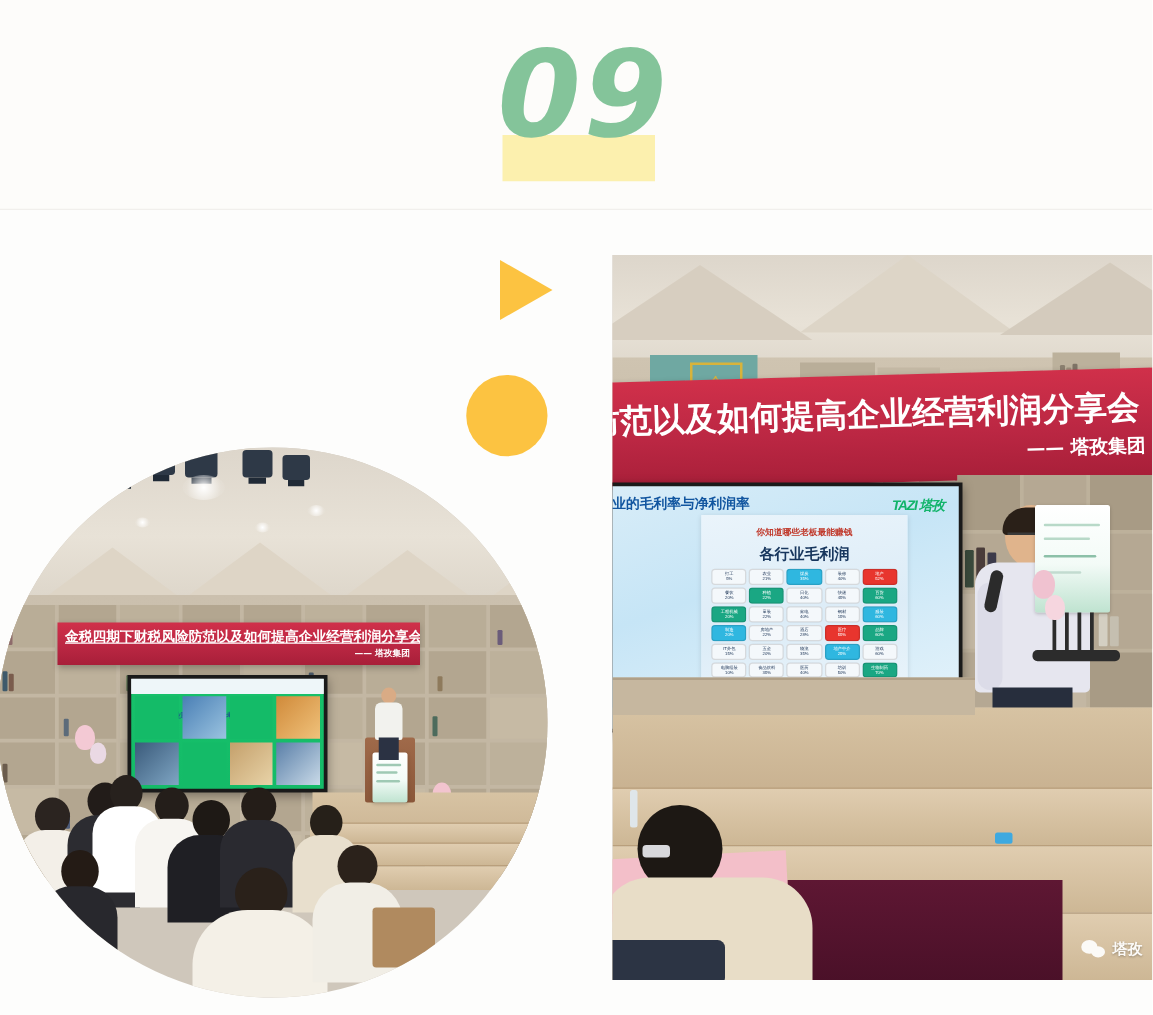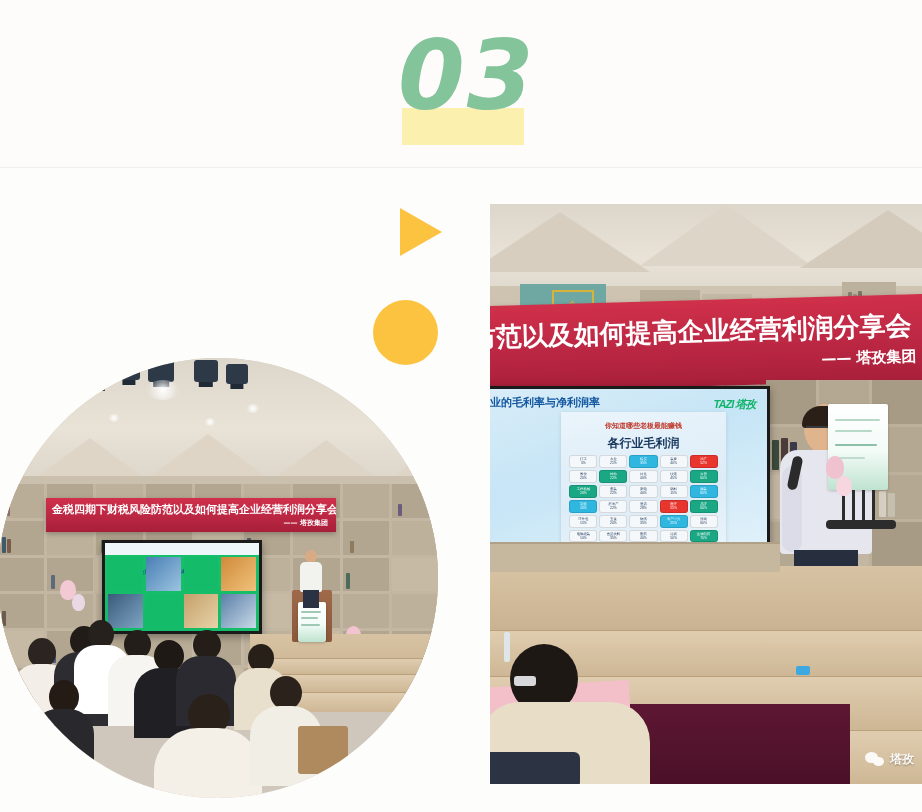--- a/index.html
+++ b/index.html
@@ -321,21 +321,21 @@
 </head>
 <body>
 
 <div id="page">
 
   <div class="top-band"></div>
   <div class="band-rule"></div>
 
   <div class="section-number-wrap">
     <div class="hl-bar"></div>
-    <div class="section-number">03</div>
+    <div class="section-number">09</div>
   </div>
 
   <div class="bubble-tail"></div>
   <div class="accent-dot"></div>
 
   <div class="photo-circle">
     <div class="scene">
 
       <div class="ceiling" style="height:118px;"></div>
       <div class="truss-lamp" style="left:88px;  top:6px;  width:24px; height:22px;"></div>
@@ -460,21 +460,21 @@
           </div>
         <div class="shelf-cell" style="background:#bdb19b"></div>
         <div class="shelf-cell" style="background:#b9ad97"></div>
       </div>
 
       <div class="balloon" style="left:62px; top:222px; width:16px; height:20px; background:#f3c9d4;"></div>
       <div class="balloon" style="left:74px; top:236px; width:13px; height:17px; background:#ead9e4;"></div>
       <div class="balloon" style="left:348px; top:268px; width:15px; height:19px; background:#f2c4cf;"></div>
 
       <div class="banner" style="left:48px; top:140px; width:290px; height:34px;">
-        <div class="banner-main" style="font-size:11px; margin-left:6px; letter-spacing:0px;">金税四期下财税风险防范以及如何提高企业经营利润分享会</div>
+        <div class="banner-main" style="font-size:11px; margin-left:6px; letter-spacing:0px;text-decoration:underline;">金税四期下财税风险防范以及如何提高企业经营利润分享会</div>
         <div class="banner-sub" style="font-size:7px; margin-right:8px; margin-top:1px;">—— 塔孜集团</div>
       </div>
 
       <div class="screen-frame" style="left:104px; top:182px; width:160px; height:94px;">
         <div class="screen-green">
           <div class="slide-head"></div>
           <div class="slide-no">NO.2</div>
           <div class="slide-title-sm">企业职胶费征军思考几个问题</div>
           <div class="tazi-logo">TAZI 塔孜</div>
           <div class="tile-grid">

